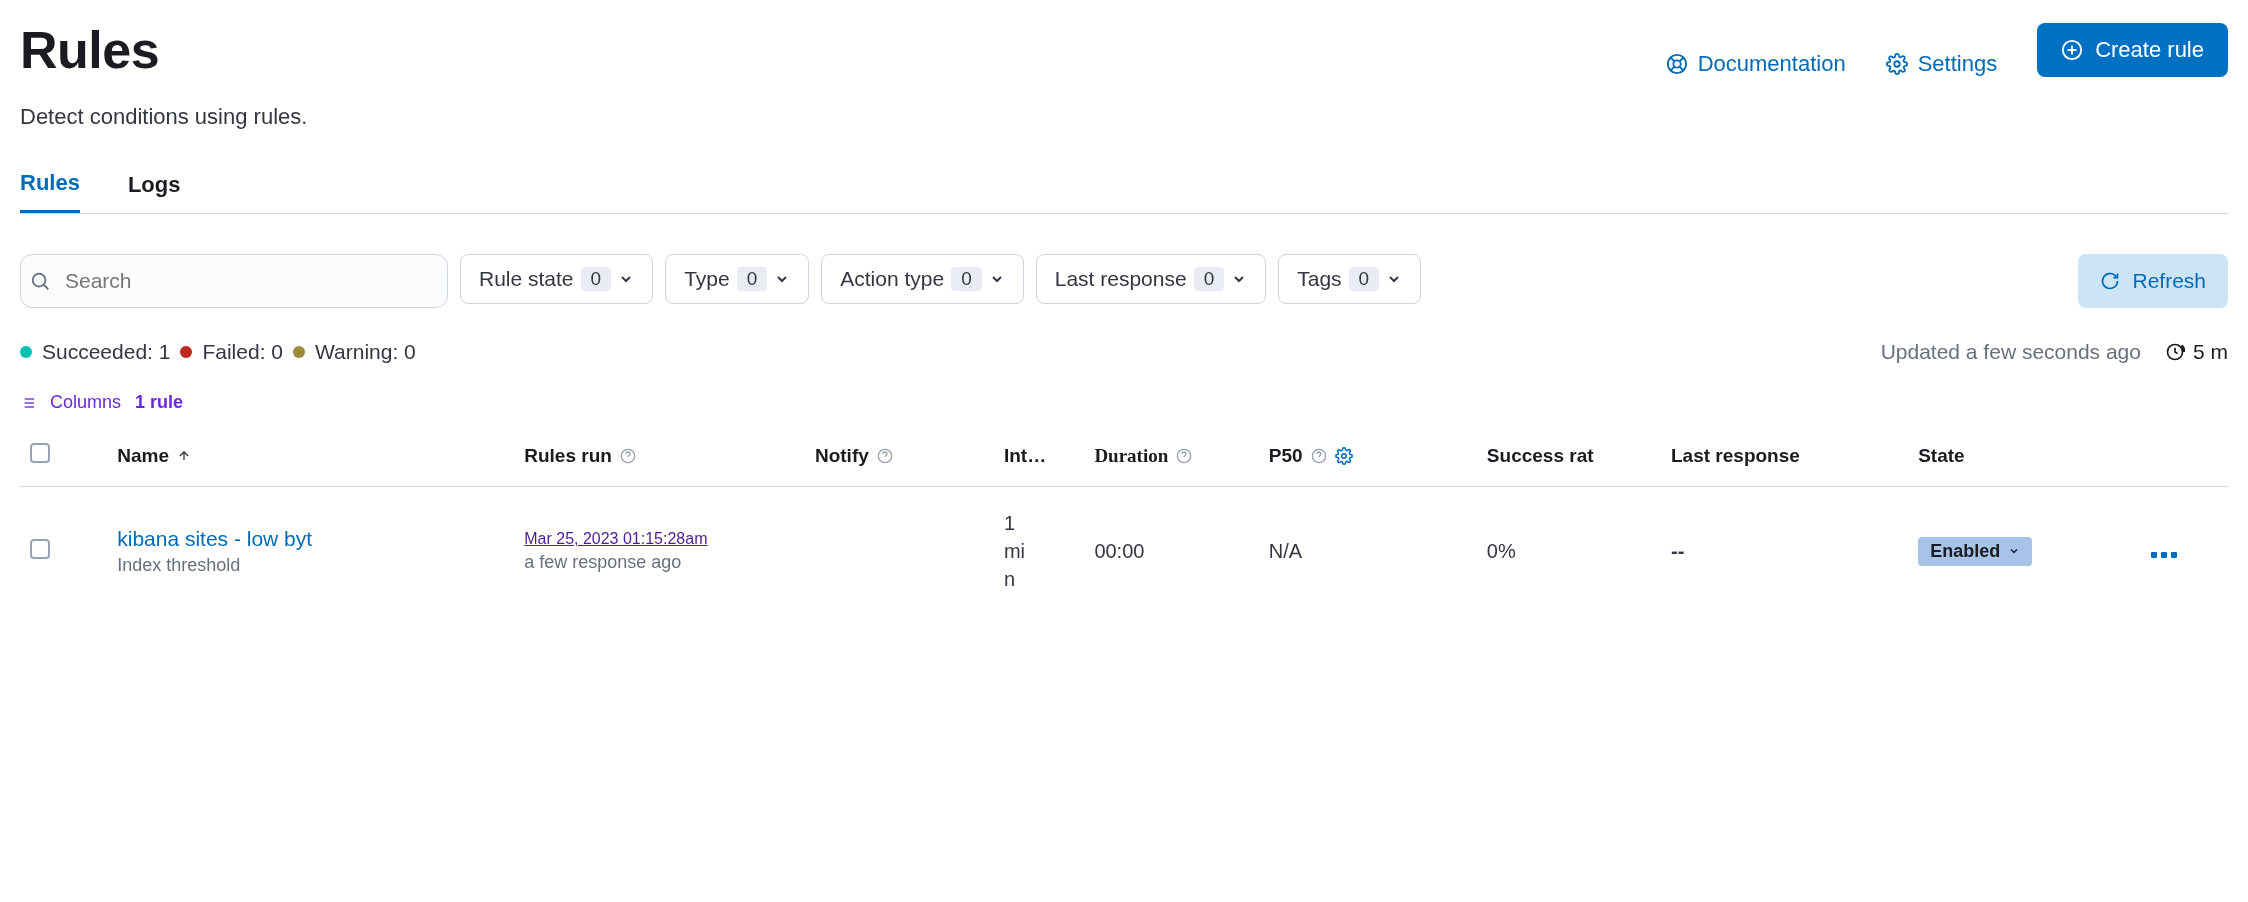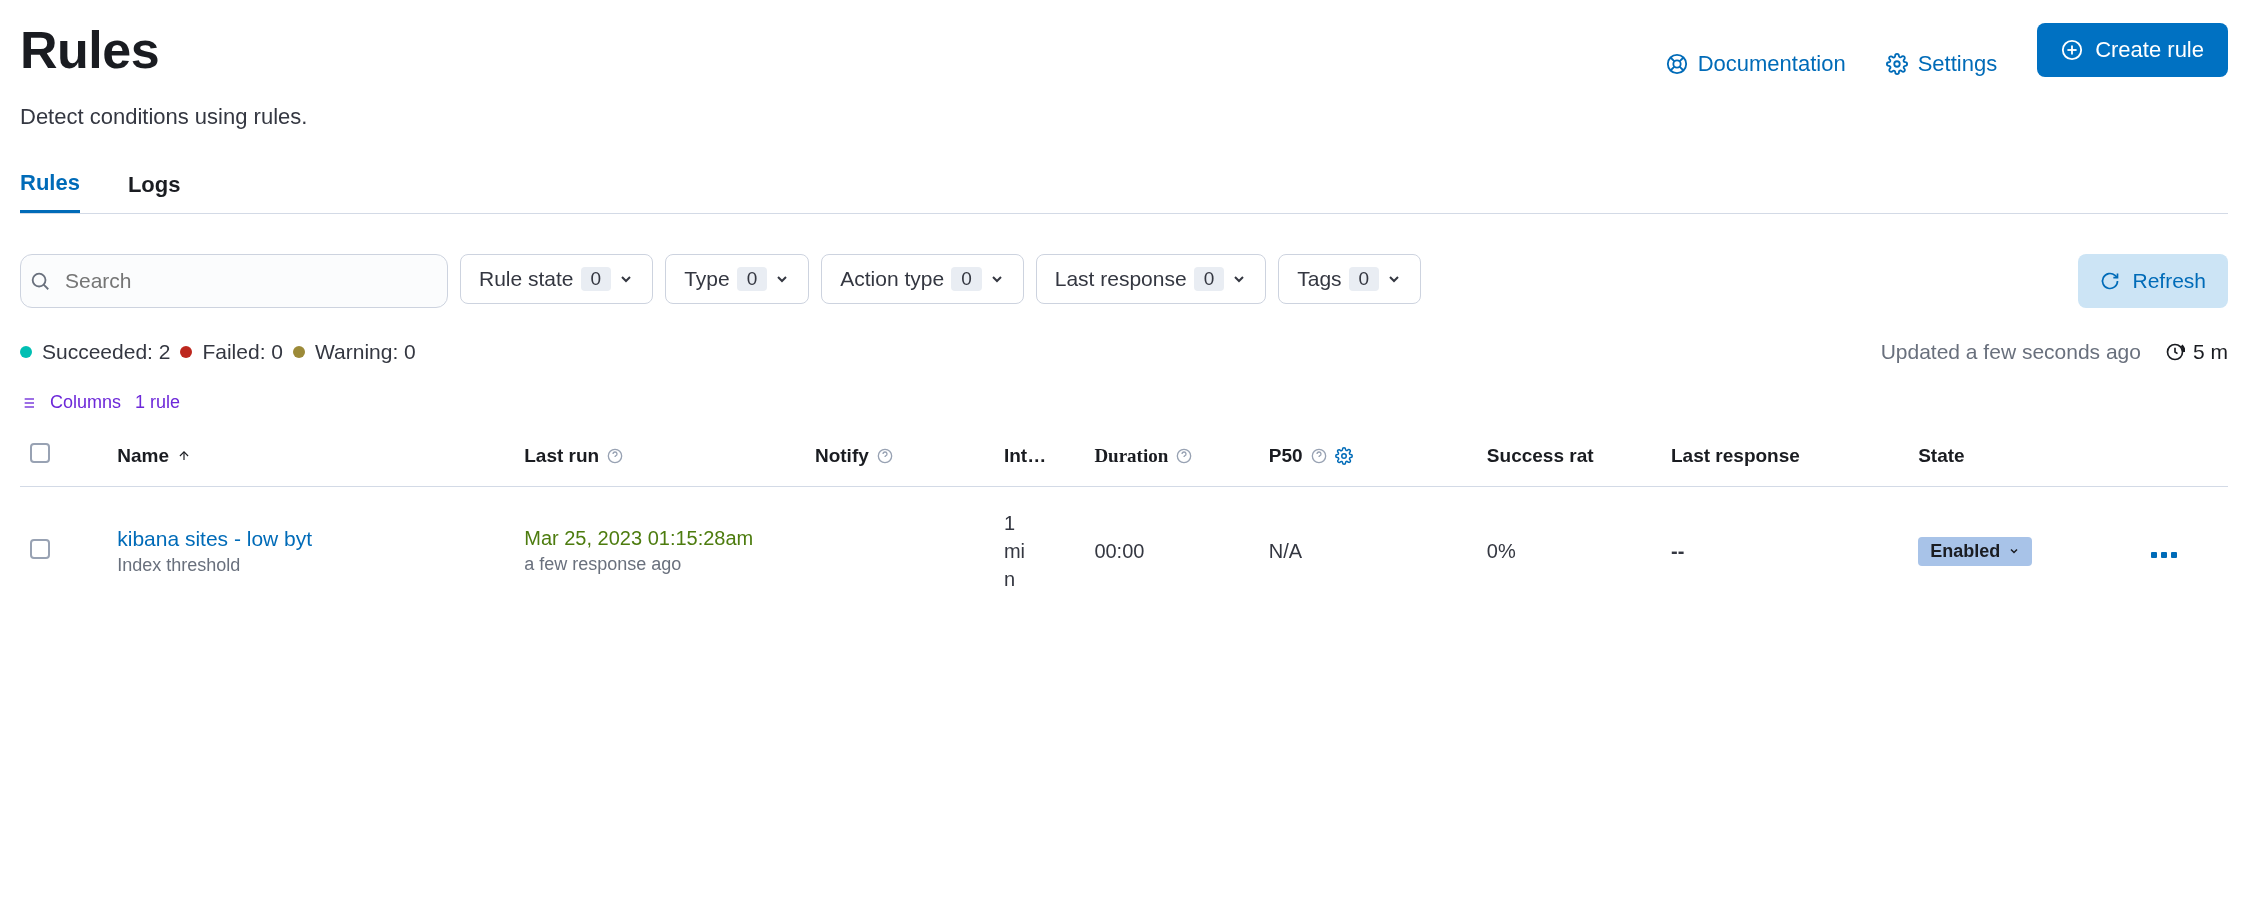--- a/index.html
+++ b/index.html
@@ -159,21 +159,21 @@
   .status-right .timer { display:flex; align-items:center; gap:8px; color:#1a1c21; font-weight:500;}
   .table-tools {
     display: flex;
     align-items: center;
     gap: 14px;
     font-size: 18px;
     color: #6d28d9;
     margin-bottom: 18px;
   }
   .table-tools svg { width:16px; height:16px; }
-  .rule-count { font-weight:400; }
+  .rule-count { font-weight:700; }
 
   .table { width: 100%; border-collapse: collapse; }
   .table thead th {
     text-align: left;
     font-size: 19px;
     font-weight: 700;
     color: #1a1c21;
     padding: 12px 10px 18px 10px;
     border-bottom: 1px solid #d3dae6;
     white-space: nowrap;
@@ -191,21 +191,21 @@
   .cb {
     width:20px; height:20px;
     border:2px solid #98a2b3;
     border-radius:4px;
     display:inline-block;
     cursor:pointer;
     background:#fff;
   }
   .rule-name { color:#006bb8; font-size:21px; font-weight:500; cursor:pointer; }
   .rule-sub { color:#69707d; font-size:18px; margin-top:4px; }
-  .ts-main { color:#4d7c0f; font-size:20px; }
+  .ts-main { color:#4c1d95; font-size:16px;text-decoration:underline; }
   .ts-sub { color:#69707d; font-size:18px; margin-top:4px; }
   .col-narrow { width:60px; }
   .state-badge {
     display:inline-flex; align-items:center; gap:8px;
     background:#a8c3e8;
     color:#1a1c21;
     border-radius:4px;
     padding:4px 12px;
     font-size:18px;
     font-weight:600;
@@ -313,21 +313,21 @@
         <path d="M21 12a9 9 0 1 1-3-6.7L21 8"></path>
         <polyline points="21 3 21 8 16 8"></polyline>
       </svg>
     <span>Refresh</span>
   </button>
 </div>
 
 <div class="status-row">
   <div class="status-left">
     <span class="dot dot-green"></span>
-    <span>Succeeded: 2</span>
+    <span>Succeeded: 1</span>
     <span class="dot dot-red"></span>
     <span>Failed: 0</span>
     <span class="dot dot-yellow"></span>
     <span>Warning: 0</span>
   </div>
   <div class="status-right">
     <span>Updated a few seconds ago</span>
     <span class="timer">
       <svg width="20" height="20" viewBox="0 0 24 24" fill="none" stroke="currentColor" stroke-width="2">
           <circle cx="12" cy="12" r="9"></circle>
@@ -362,21 +362,21 @@
         <span class="hcell">
           <span>Name</span>
           <svg class="sort-arrow" viewBox="0 0 24 24" fill="none" stroke="currentColor" stroke-width="2">
               <line x1="12" y1="19" x2="12" y2="5"></line>
               <polyline points="5 12 12 5 19 12"></polyline>
             </svg>
         </span>
       </th>
       <th style="width:200px;">
         <span class="hcell">
-          <span>Last run</span>
+          <span>Rules run</span>
           <svg class="help-icon" viewBox="0 0 24 24" fill="none" stroke="currentColor" stroke-width="2">
               <circle cx="12" cy="12" r="10"></circle>
               <path d="M9 9a3 3 0 1 1 4 2.8c-.7.4-1 1-1 1.7"></path>
               <line x1="12" y1="17" x2="12" y2="17"></line>
             </svg>
         </span>
       </th>
       <th style="width:130px;">
         <span class="hcell">
           <span>Notify</span>

